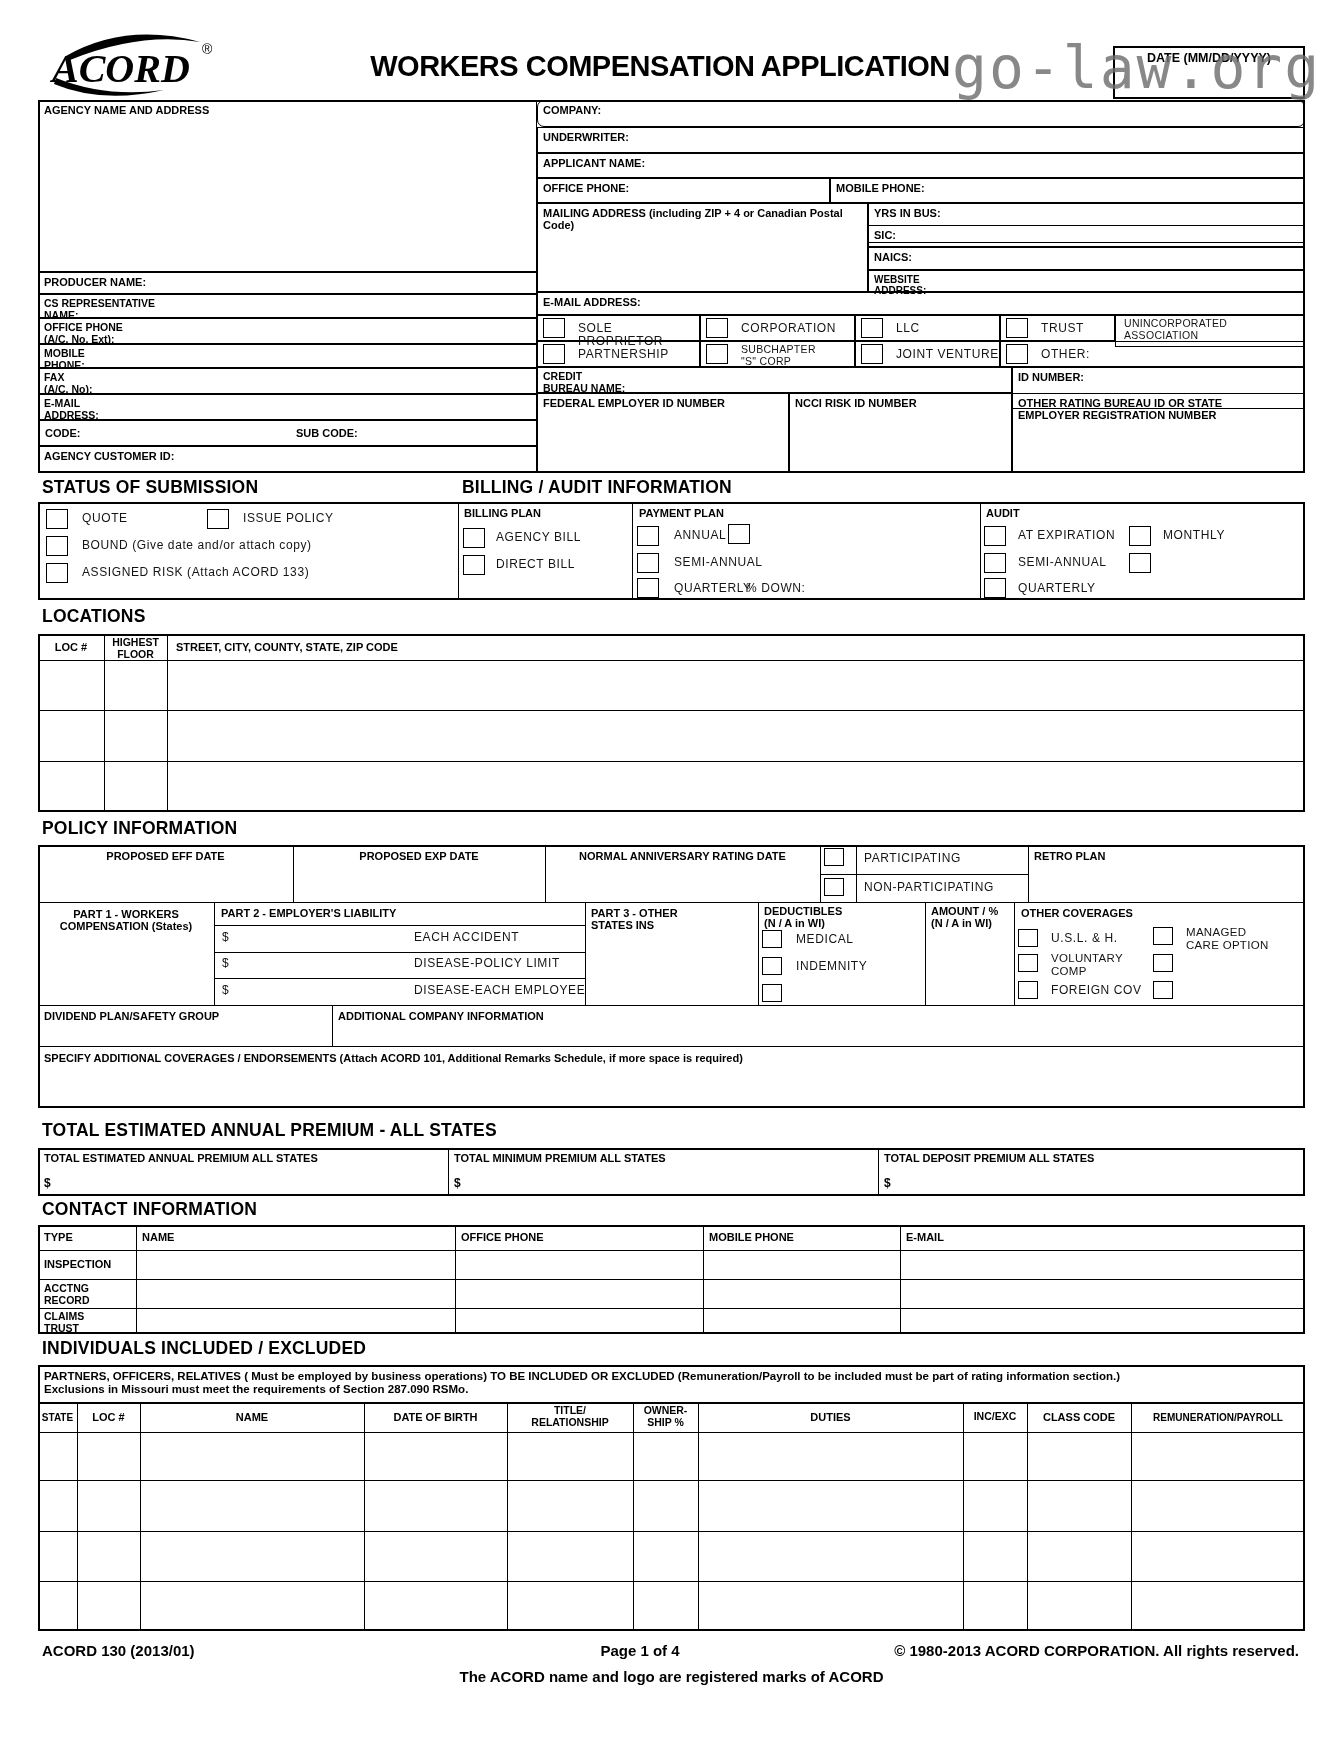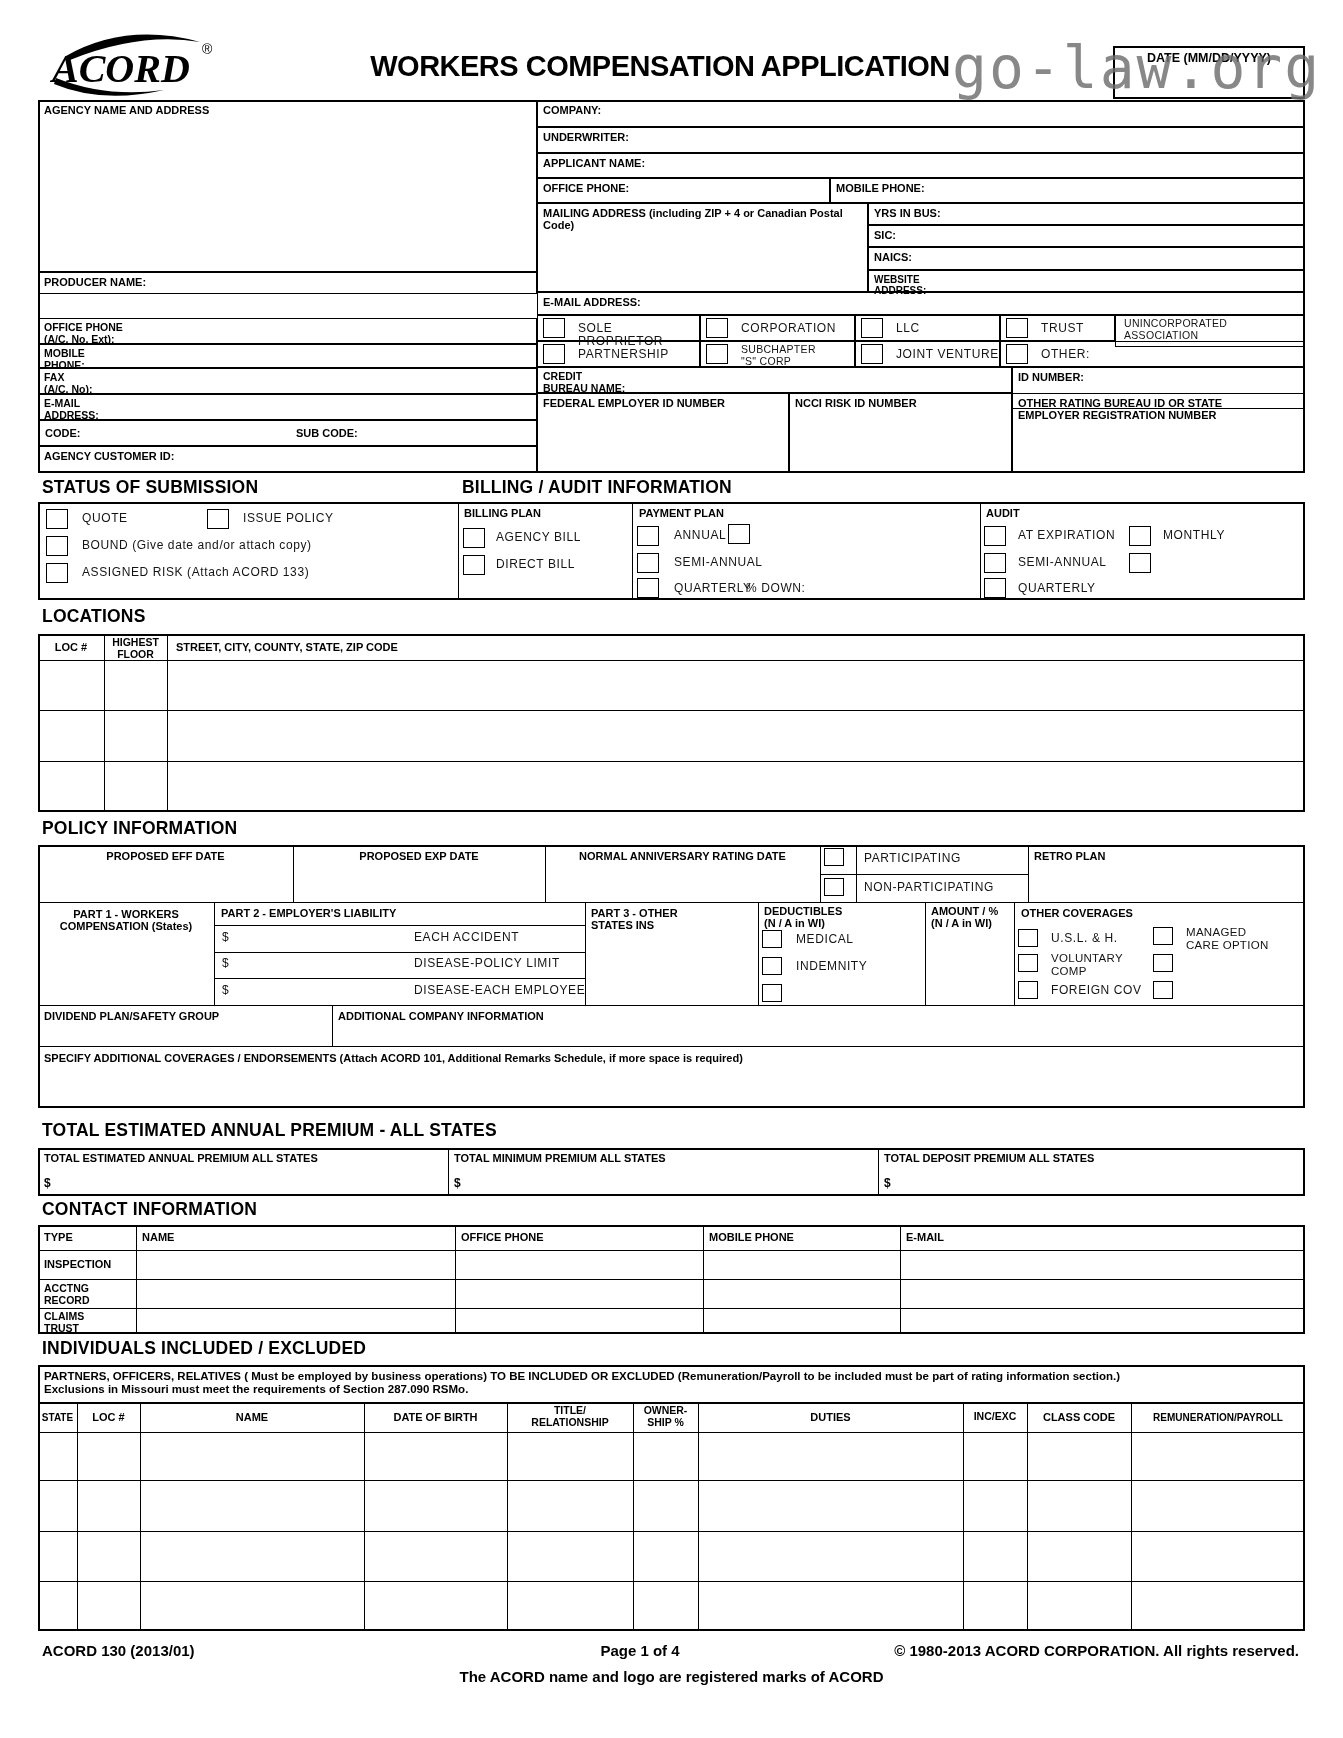--- a/index.html
+++ b/index.html
@@ -43,41 +43,43 @@
   <div class="box2" style="left:1113px;top:46px;width:192px;height:53px;">
     <div style="text-align:center;font-weight:bold;font-size:12.5px;padding-top:3px;">DATE (MM/DD/YYYY)</div>
   </div>
 
   <div id="watermark">go-law.org</div>
 
   <div class="box2" style="left:38px;top:100px;width:1267px;height:373px;"></div>
 
   <div class="c pad" style="left:38px;top:100px;width:499px;height:172px;"><span>AGENCY NAME AND ADDRESS</span></div>
   <div class="c pad" style="left:38px;top:272px;width:499px;height:22px;"><span>PRODUCER NAME:</span></div>
+  <div class="c pad sm" style="left:38px;top:294px;width:499px;height:24px;"><span>CS REPRESENTATIVE
+NAME:</span></div>
   <div class="c pad sm" style="left:38px;top:318px;width:499px;height:26px;"><span>OFFICE PHONE
 (A/C, No, Ext):</span></div>
   <div class="c pad sm" style="left:38px;top:344px;width:499px;height:24px;"><span>MOBILE
 PHONE:</span></div>
   <div class="c pad sm" style="left:38px;top:368px;width:499px;height:26px;"><span>FAX
 (A/C, No):</span></div>
   <div class="c pad sm" style="left:38px;top:394px;width:499px;height:26px;"><span>E-MAIL
 ADDRESS:</span></div>
   <div class="c" style="left:38px;top:420px;width:499px;height:26px;">
     <span class="t" style="left:6px;top:6px;">CODE:</span>
     <span class="t" style="left:257px;top:6px;">SUB CODE:</span>
   </div>
   <div class="c pad" style="left:38px;top:446px;width:499px;height:27px;"><span>AGENCY CUSTOMER ID:</span></div>
 
-  <div class="c pad" style="left:537px;top:100px;width:768px;height:27px;"><span>COMPANY:</span></div>
+  <div class="c pad" style="left:537px;top:100px;width:768px;height:27px;border-radius:7px;"><span>COMPANY:</span></div>
   <div class="c pad" style="left:537px;top:127px;width:768px;height:26px;"><span>UNDERWRITER:</span></div>
   <div class="c pad" style="left:537px;top:153px;width:768px;height:25px;"><span>APPLICANT NAME:</span></div>
   <div class="c pad" style="left:537px;top:178px;width:293px;height:25px;"><span>OFFICE PHONE:</span></div>
   <div class="c pad" style="left:830px;top:178px;width:475px;height:25px;"><span>MOBILE PHONE:</span></div>
   <div class="c pad" style="left:537px;top:203px;width:331px;height:89px;"><span>MAILING ADDRESS (including ZIP  + 4 or Canadian Postal Code)</span></div>
-  <div class="c pad" style="left:868px;top:203px;width:437px;height:22px;"><span>YRS IN BUS:</span></div>
+  <div class="c pad" style="left:868px;top:203px;width:437px;height:40px;"><span>YRS IN BUS:</span></div>
   <div class="c pad" style="left:868px;top:225px;width:437px;height:22px;"><span>SIC:</span></div>
   <div class="c pad" style="left:868px;top:247px;width:437px;height:23px;"><span>NAICS:</span></div>
   <div class="c pad xs" style="left:868px;top:270px;width:437px;height:22px;font-size:10px;"><span>WEBSITE
 ADDRESS:</span></div>
   <div class="c pad" style="left:537px;top:292px;width:768px;height:23px;"><span>E-MAIL ADDRESS:</span></div>
 
   <div class="c" style="left:537px;top:315px;width:163px;height:26px;">
     <span class="cb" style="left:5px;top:2px;"></span>
     <span class="opt" style="left:40px;top:6px;">SOLE PROPRIETOR</span>
   </div>

